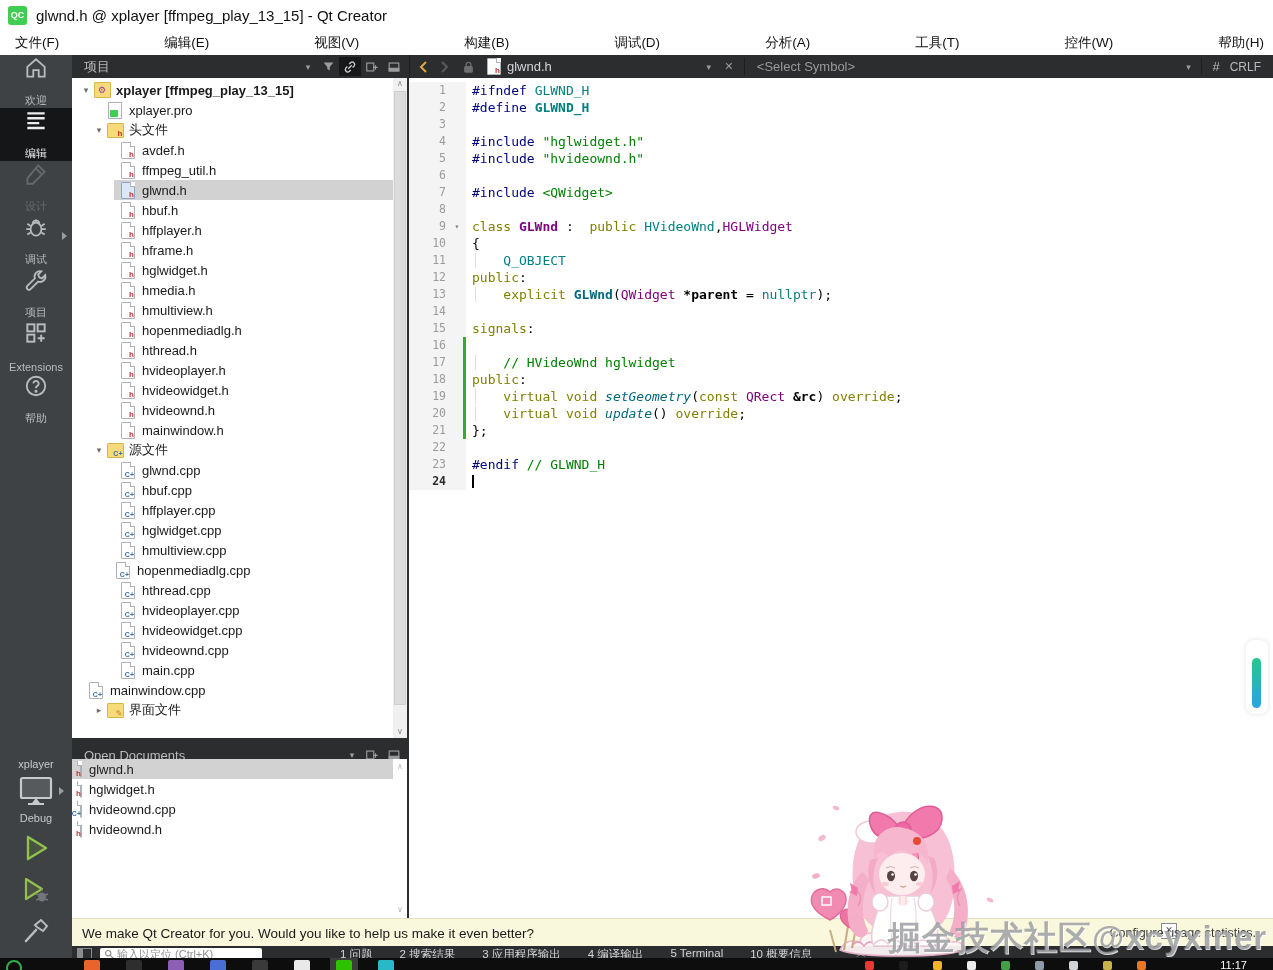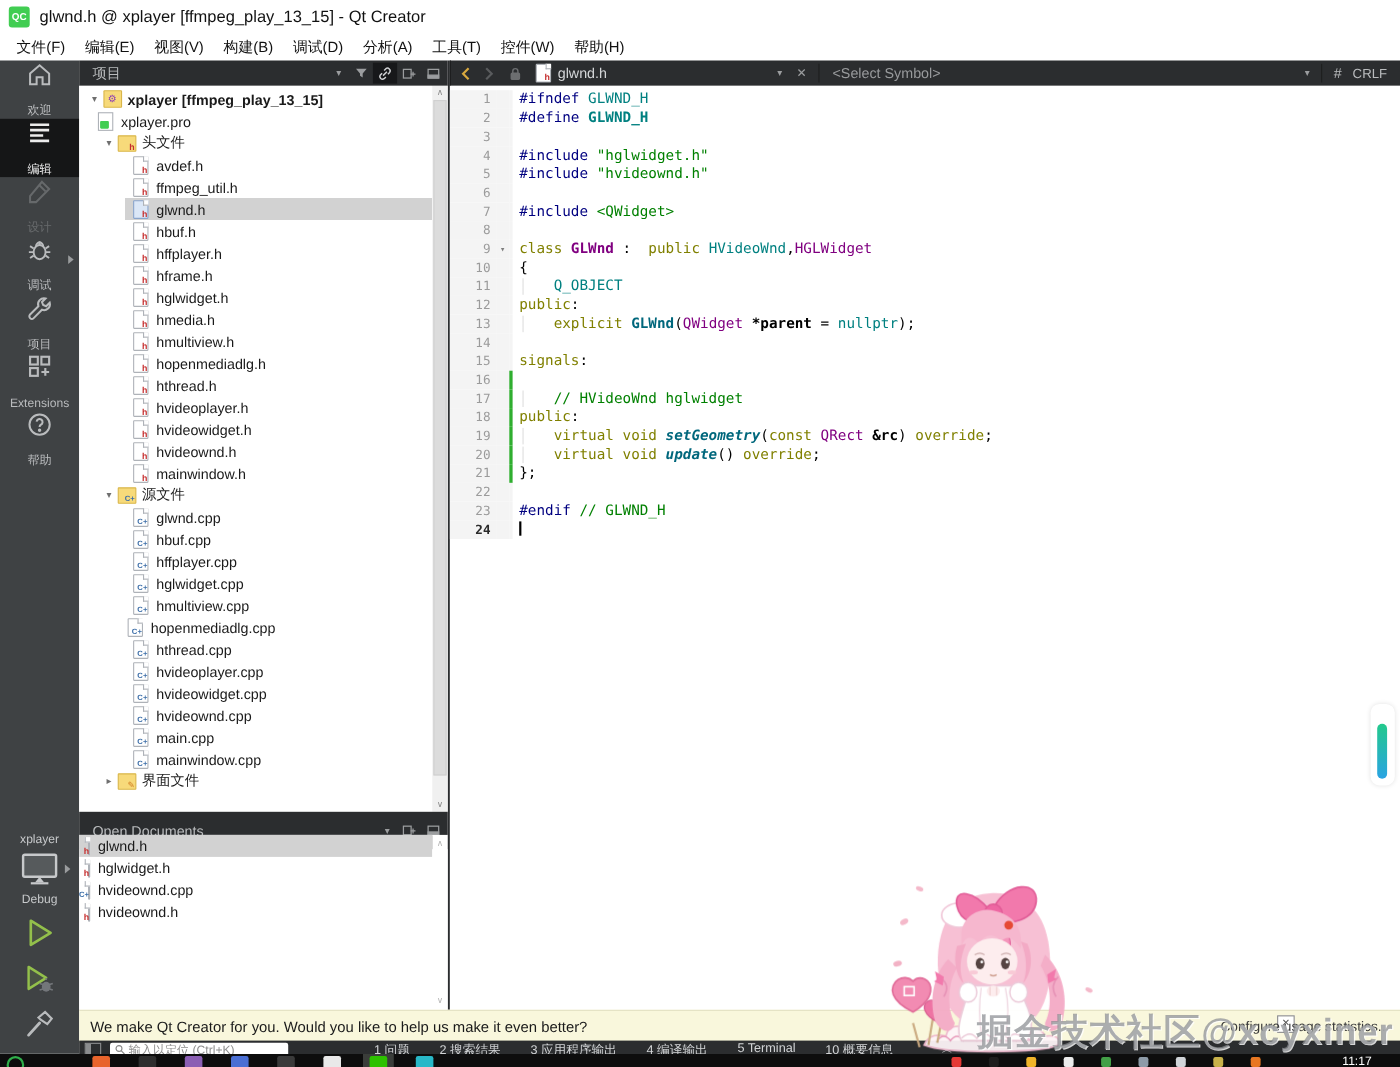--- a/index.html
+++ b/index.html
@@ -3,21 +3,21 @@
 <meta charset="utf-8">
 <style>
   html,body{margin:0;padding:0;background:#ddd;}
   .window{position:relative;width:1273px;height:970px;background:#fff;overflow:hidden;
           font-family:"Liberation Sans","DejaVu Sans",sans-serif;-webkit-font-smoothing:antialiased;}
   
   .titlebar{position:absolute;left:0;top:0;right:0;height:30px;background:#fff;display:flex;align-items:center;}
   .qc-logo{width:19px;height:19px;margin:0 9px 0 8px;background:#41cd52;border-radius:3px;color:#fff;
            font-size:9px;font-weight:bold;display:flex;align-items:center;justify-content:center;}
   .title-text{font-size:15px;color:#111;}
-  .menubar{position:absolute;left:0;top:30px;right:0;height:25px;background:#fff;display:flex;align-items:center;padding-left:6px;}
+  .menubar{position:absolute;left:0;top:30px;right:0;height:25px;background:#fff;display:flex;align-items:center;padding-left:6px;justify-content:space-between;}
   .menu-item{padding:3px 9px;font-size:13.5px;color:#111;cursor:default;}
   
   .sidebar{position:absolute;left:0;top:55px;width:72px;bottom:12px;background:#3f4244;display:flex;flex-direction:column;}
   .mode{height:53px;display:flex;flex-direction:column;align-items:center;justify-content:space-between;gap:3px;
         color:#b9bbbd;font-size:11px;position:relative;}
   .mode svg{width:26px;height:26px;}
   .mode.selected{background:#151617;color:#ececec;}
   .mode.disabled{opacity:.32;}
   .mode .flyout{position:absolute;right:5px;top:18px;width:0;height:0;border-left:5px solid #9a9c9e;
                 border-top:4px solid transparent;border-bottom:4px solid transparent;}
@@ -76,21 +76,21 @@
   .crow .fold{width:12px;flex:none;background:#f4f4f4;color:#7d7d7d;font-size:8px;text-align:center;}
   .crow .chg{width:3px;flex:none;background:#f4f4f4;}
   .crow.changed .chg{background:#2fae2f;}
   .crow.cur .ln{color:#2b2b2b;font-weight:bold;}
   .crow .code{padding-left:6px;color:#000;}
   .crow.g .code{background:linear-gradient(#dedede,#dedede) 9px 1px/1px 15px no-repeat;}
   .caret{display:inline-block;width:1.5px;height:13px;background:#000;vertical-align:-2px;}
   .pp{color:#000080;} .mac{color:#008080;} .macb{color:#008080;font-weight:bold;}
   .str{color:#008000;} .kw{color:#808000;} .typ{color:#800080;} .typb{color:#800080;font-weight:bold;}
   .ty2{color:#008080;} .fnb{color:#00677c;font-weight:bold;}
-  .vfn{color:#00677c;font-weight:bold;font-style:italic;margin-top:28px;} .cm{color:#008000;} .argb{color:#000;font-weight:bold;} .pl{color:#000;}
+  .vfn{color:#00677c;font-weight:normal;font-style:italic;margin-top:28px;} .cm{color:#008000;} .argb{color:#000;font-weight:bold;} .pl{color:#000;}
   
   .odhead{left:72px;top:738px;width:335px;height:34px;}
   .odocs{position:absolute;left:72px;top:759px;width:321px;height:159px;background:#fff;font-size:13px;color:#1a1a1a;}
   .odrow{height:20px;display:flex;align-items:center;padding-left:8px;}
   .odrow .tlabel{padding-left:7px;}
   .odrow.sel{background:#d2d2d2;}
   .odscroll{position:absolute;left:393px;top:759px;width:14px;height:159px;background:#fff;color:#b5b5b5;font-size:8px;text-align:center;}
   
   .notif{position:absolute;left:72px;top:918px;right:0;height:28px;background:#f9f7dc;
          border-top:1px solid #e3e0c2;border-bottom:1px solid #a9a99a;display:flex;align-items:center;z-index:3;}
@@ -298,21 +298,21 @@
   <div class="vsep"></div>
 
   <div class="tree" id="tree" style="padding-top:2px;">
       <div class="trow bold" style="padding-left: 6px;">
         <span class="tchev">▾</span>
         <span class="tico">
           <span class="ficoproj">⚙</span>
         </span>
         <span class="tlabel">xplayer [ffmpeg_play_13_15]</span>
       </div>
-      <div class="trow" style="">
+      <div class="trow" style="padding-left: 19px;">
         <span class="tchev"></span>
         <span class="tico">
           <span class="ficopro">
             <span class="qt"></span>
           </span>
         </span>
         <span class="tlabel">xplayer.pro</span>
       </div>
       <div class="trow" style="padding-left: 19px;">
         <span class="tchev">▾</span>
@@ -585,21 +585,21 @@
       <div class="trow" style="padding-left: 32px;">
         <span class="tchev"></span>
         <span class="tico">
           <span class="fico cpp">
             <span class="corner"></span>
             <span class="ft">C+</span>
           </span>
         </span>
         <span class="tlabel">main.cpp</span>
       </div>
-      <div class="trow" style="padding-left: 32px;">
+      <div class="trow" style="">
         <span class="tchev"></span>
         <span class="tico">
           <span class="fico cpp">
             <span class="corner"></span>
             <span class="ft">C+</span>
           </span>
         </span>
         <span class="tlabel">mainwindow.cpp</span>
       </div>
       <div class="trow" style="padding-left: 19px;">

